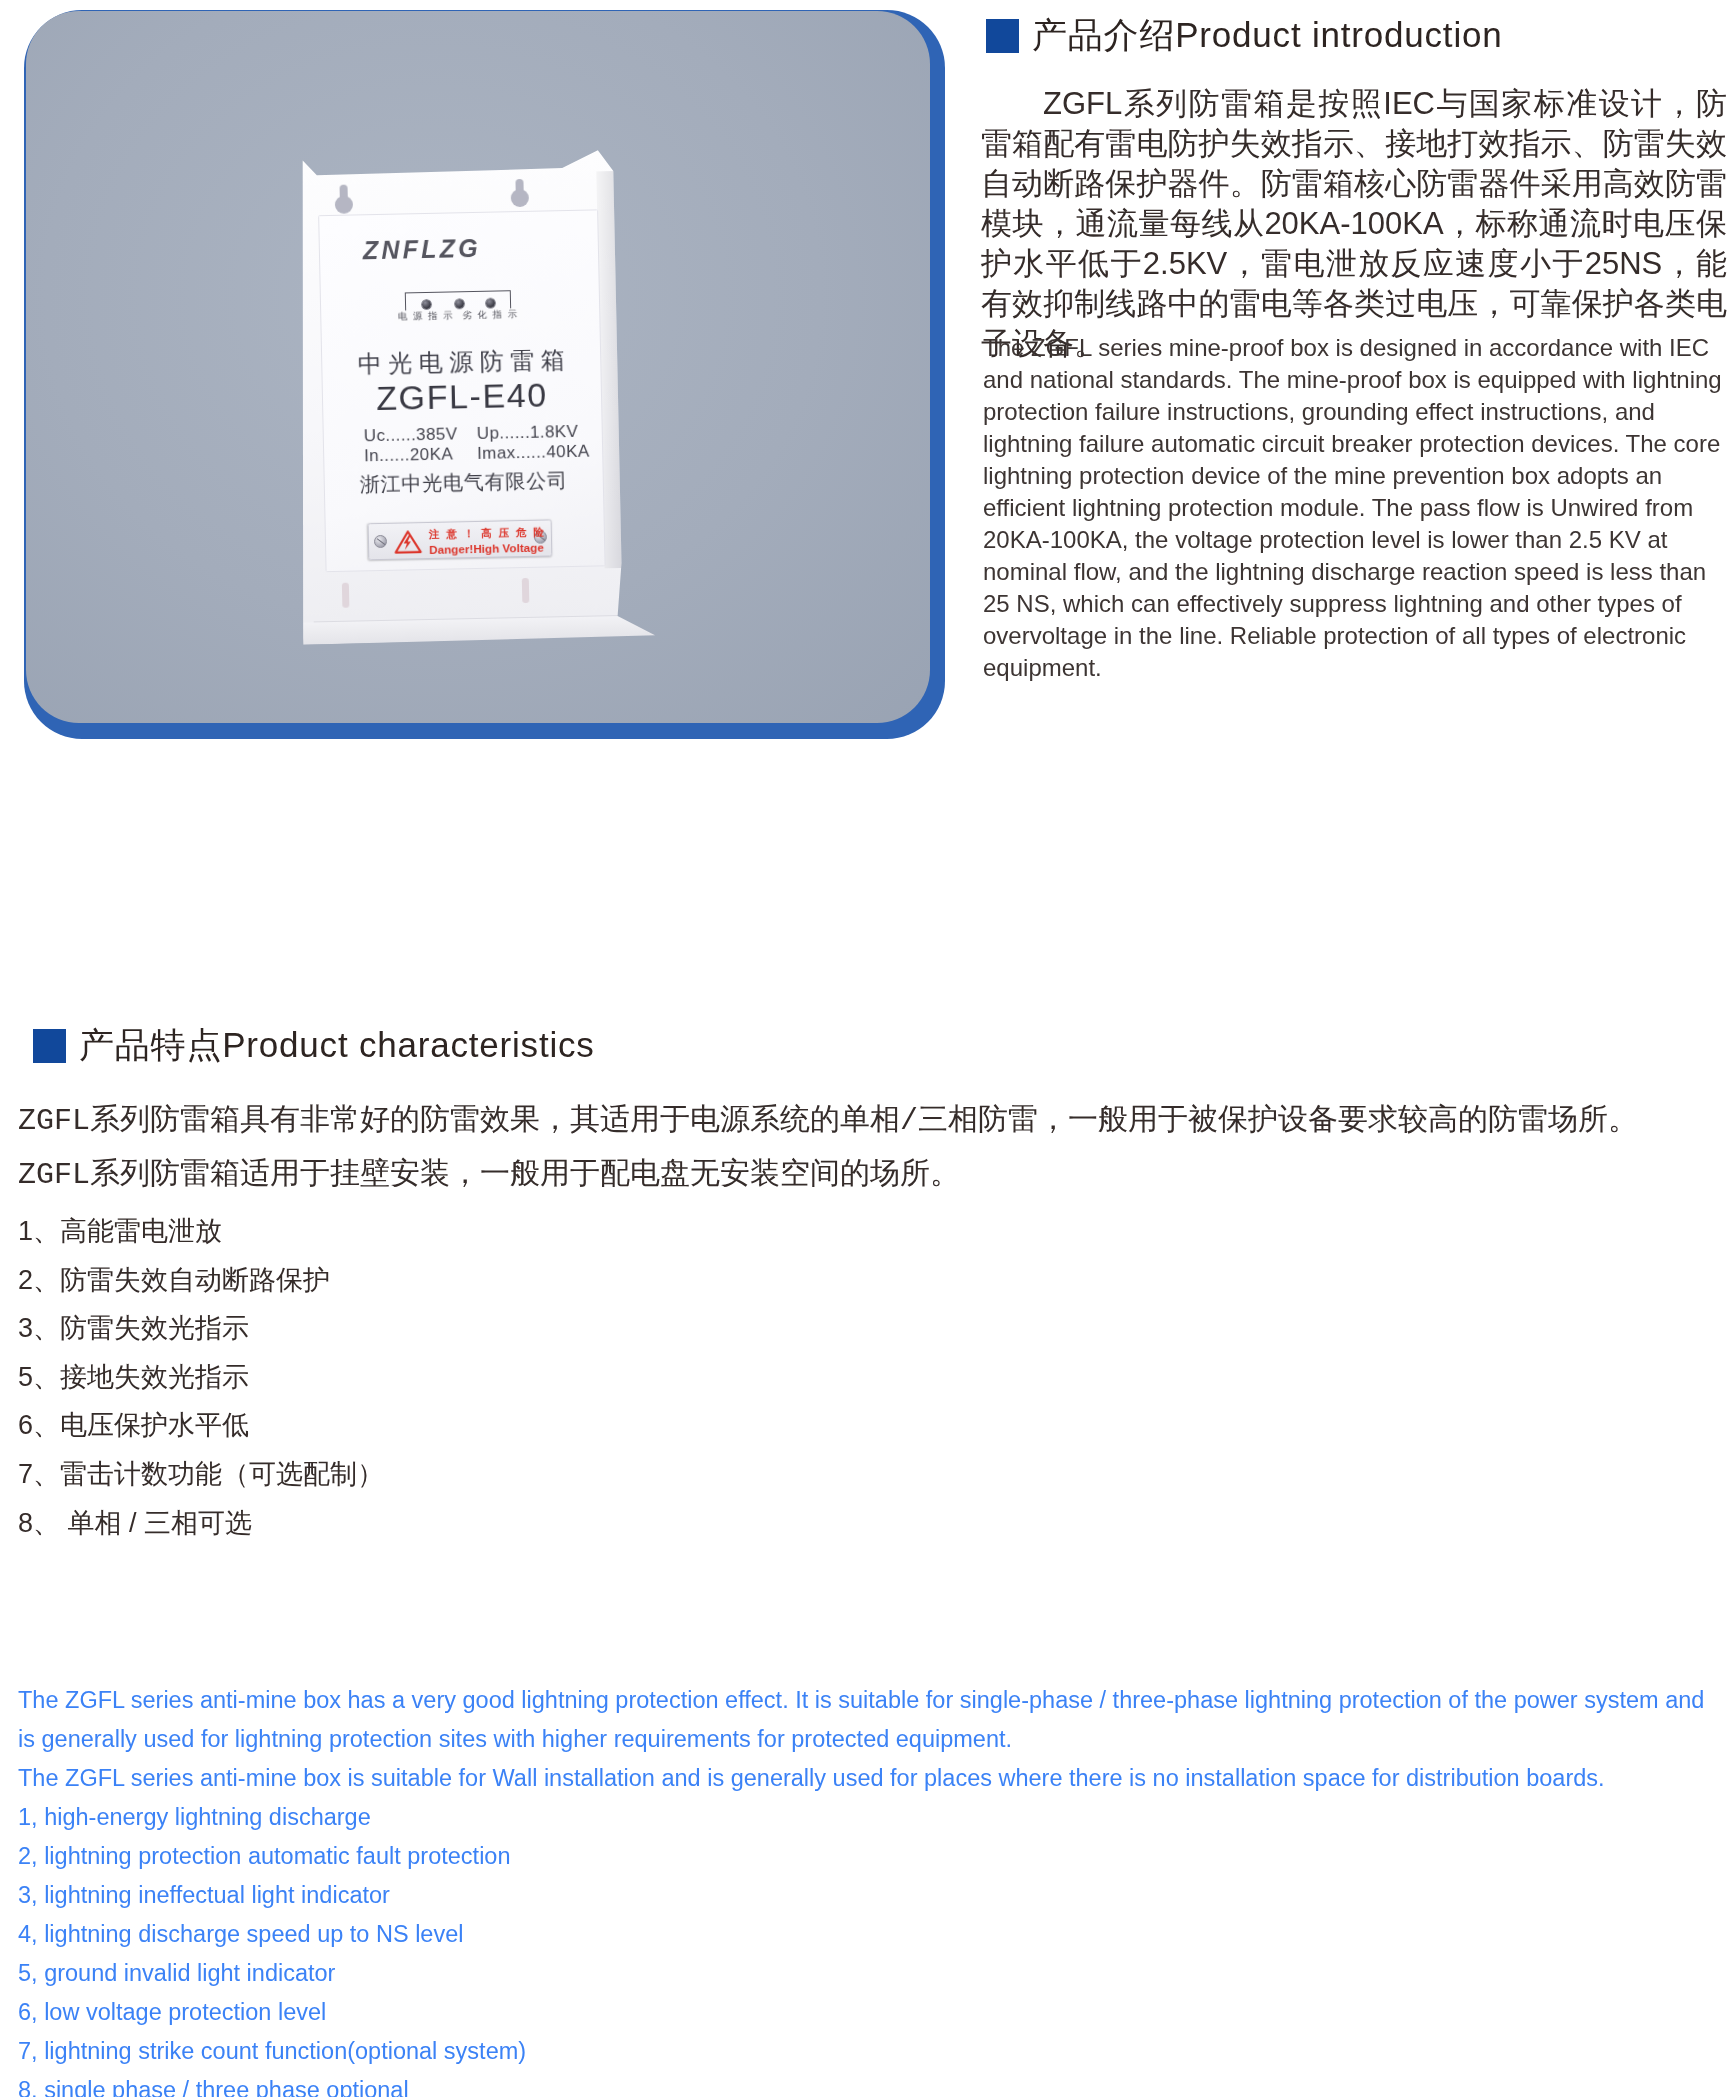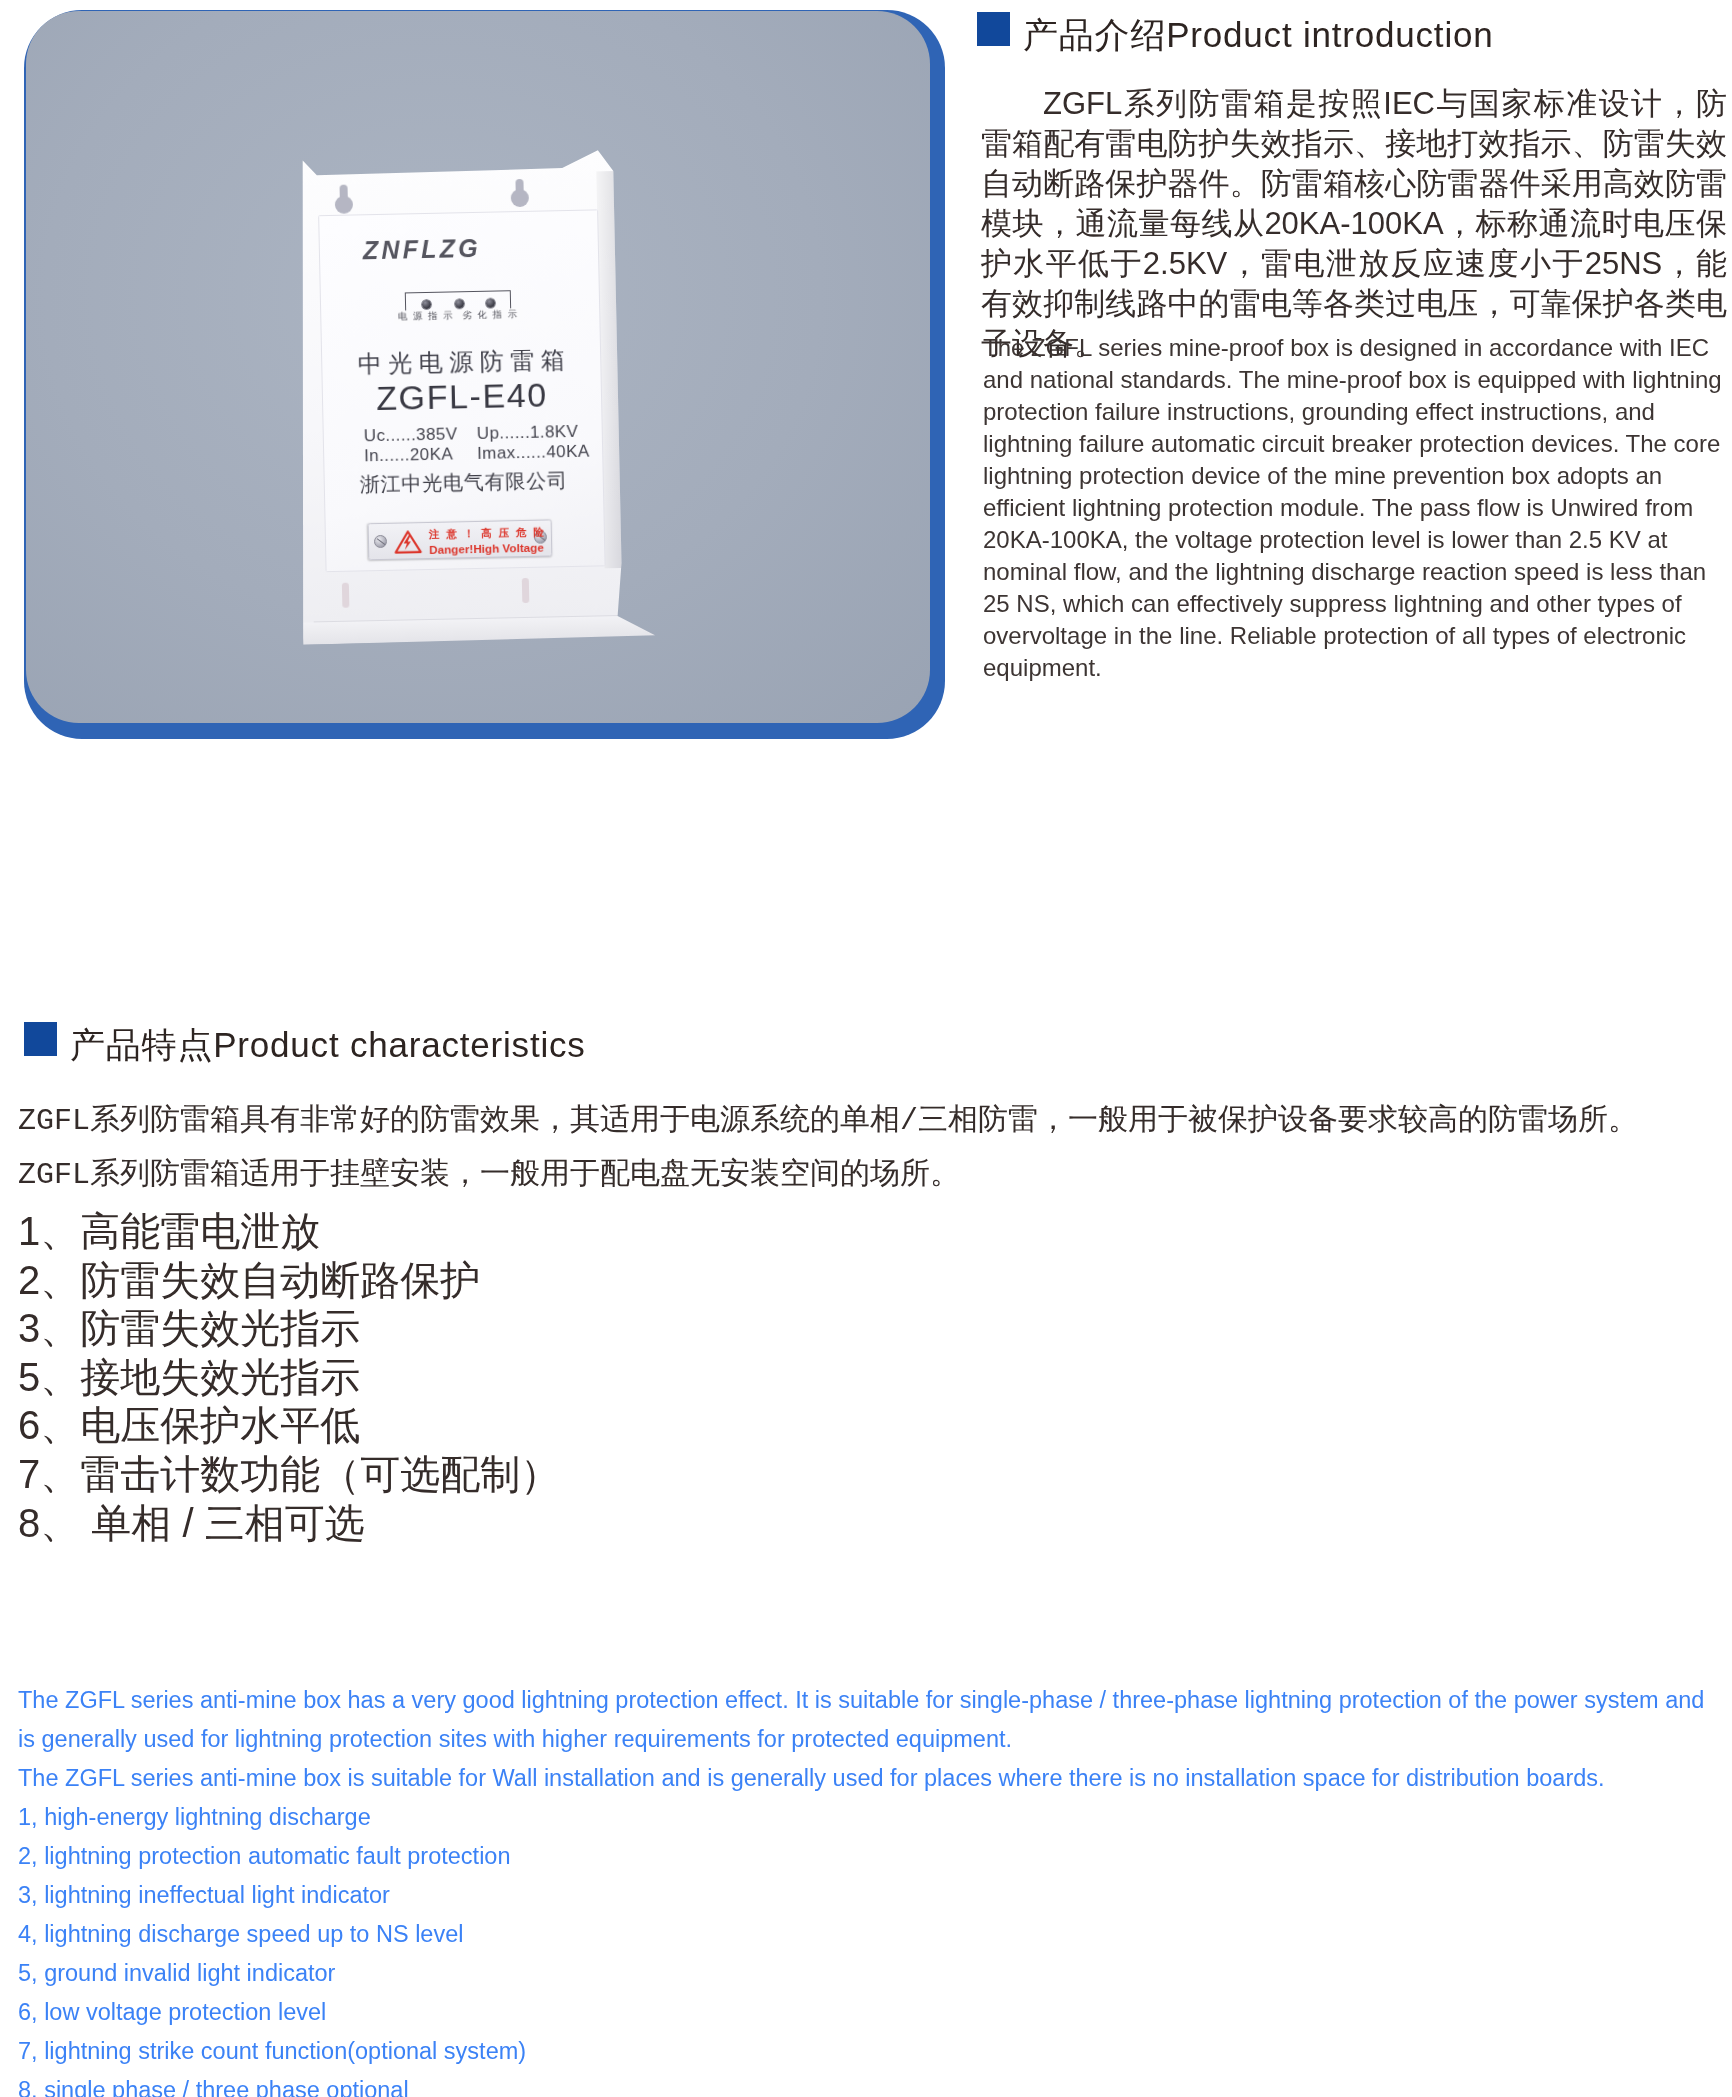--- a/index.html
+++ b/index.html
@@ -80,36 +80,36 @@
     border:0.8px solid #8a8a96; }
   .screw::after { content:""; position:absolute; left:0.8px; top:4.9px; width:9.7px; height:1.2px;
     background:#6f6f7b; transform:rotate(38deg); }
   .screw-l { left:4.9px; top:11.3px; } .screw-r { left:165px; top:9.7px; }
   .warn-tri { position:absolute; left:23.5px; top:5.7px; width:30px; height:25px; }
   .warn-texts { position:absolute; left:60px; top:4.9px; }
   .warn-zh { font-size:10.5px; font-weight:bold; letter-spacing:2px; color:#dc352b; white-space:nowrap; }
   .warn-en { font-size:11.7px; font-weight:bold; color:#dc352b; white-space:nowrap; margin-top:0.8px; }
 
   
-  .sec-head { display:flex; gap:13px; }
+  .sec-head { display:flex; align-items:center; gap:13px;margin-left:9px; }
   .sec-head .bullet { width:33px; height:34px; background:#11489b; flex:0 0 auto; }
   .sec-head .txt { font-size:35px; color:#2d2421; letter-spacing:0.8px; white-space:nowrap; }
   .head-intro { left:977px; top:12px; }
   .head-char { left:24px; top:1022px; }
 
   
   .intro-zh { left:981px; top:84px; width:746px; font-size:31px; line-height:40px;
     text-align:justify; text-indent:2em; color:#352c2a; }
   .intro-en { left:983px; top:332px; width:743px; font-size:24px; line-height:32px;
     color:#3d3533; }
 
   
   .char-line { left:18px; width:1700px; font-size:30px; color:#352c2a; white-space:nowrap;font-family:Liberation Mono, monospace; }
   .char-line1 { top:1099px; } .char-line2 { top:1153px; }
-  .features-zh { left:18px; top:1216px; width:971px; font-size:40px; color:#352c2a; }
+  .features-zh { left:18px; top:1216px; width:971px; font-size:27px; color:#352c2a; }
   .features-zh .feat { line-height:30px; margin-bottom:18.6px; }
 
   .bottom-en { left:18px; top:1681px; width:1700px; font-size:23.5px; line-height:39px;
     color:#3b82f6; }
 </style>
 </head>
 <body>
 
 <div class="abs photo-panel">
   <div class="photo-panel-inner">

